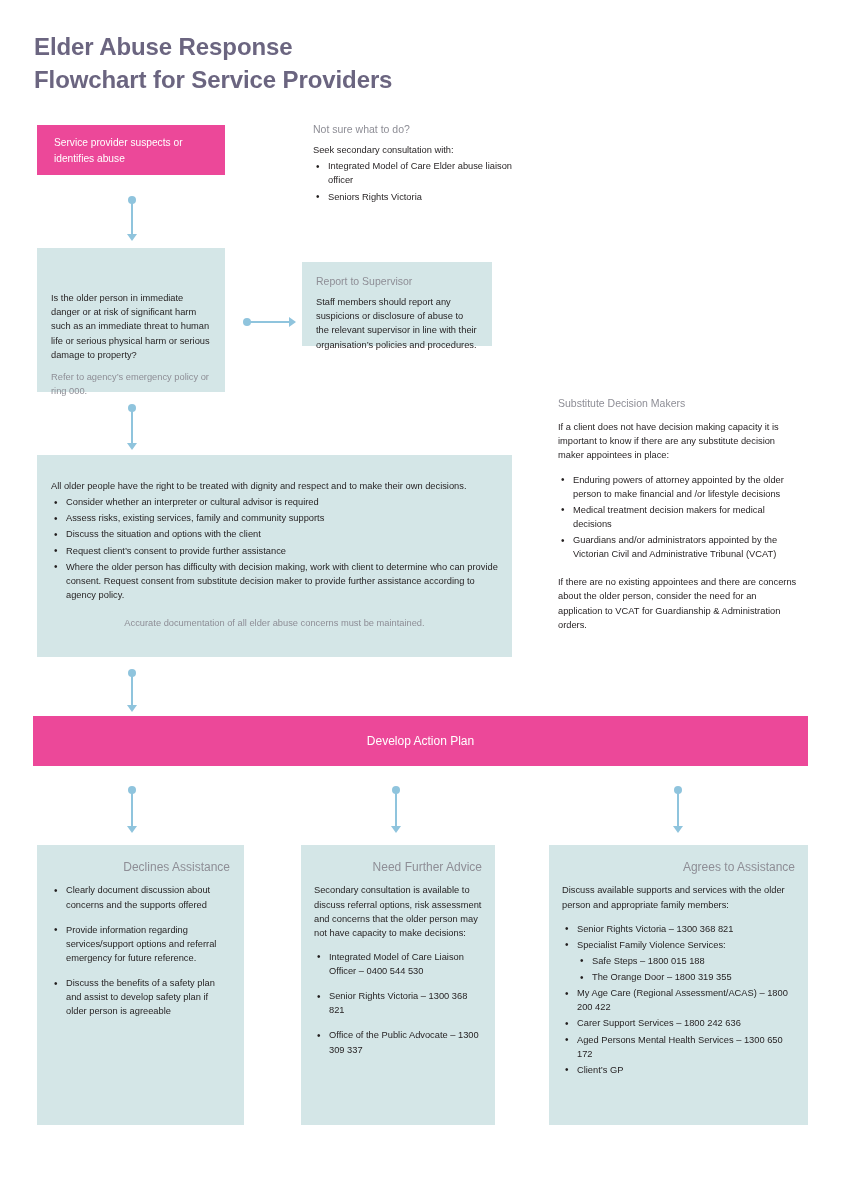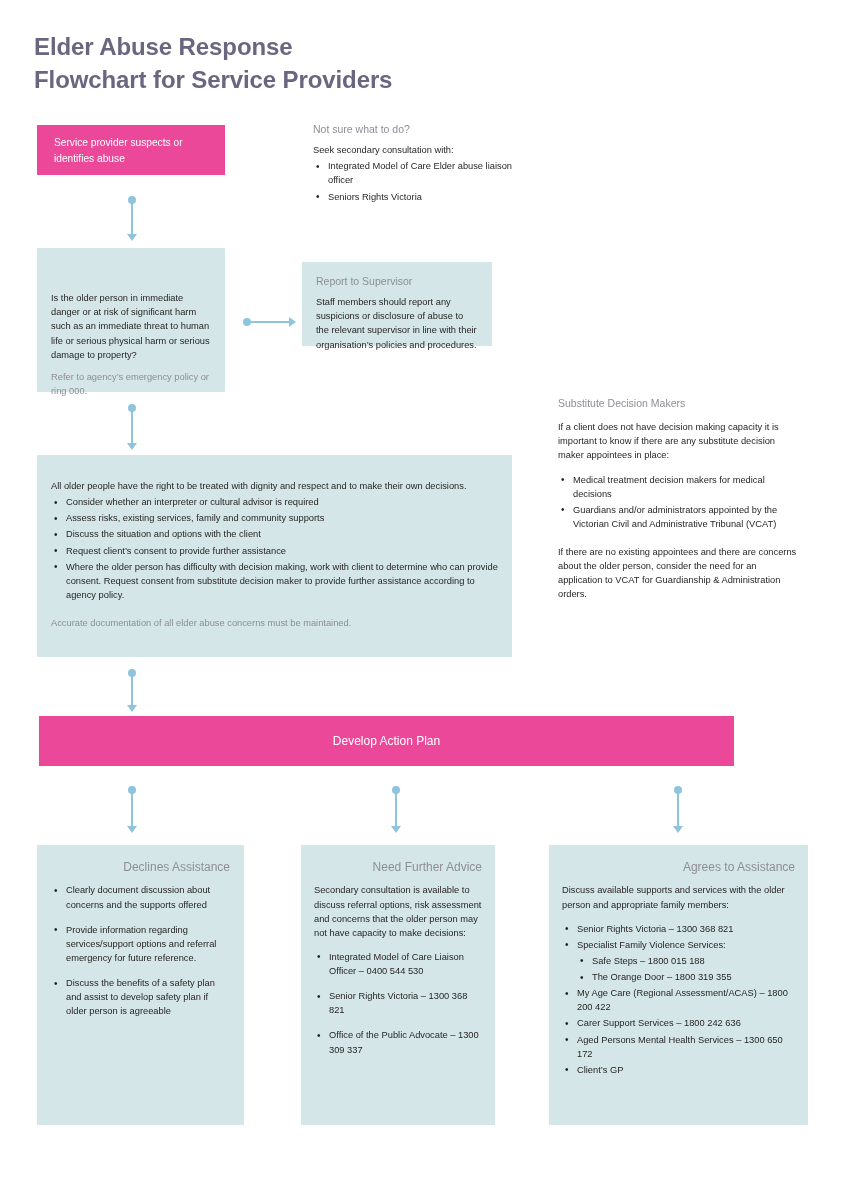--- a/index.html
+++ b/index.html
@@ -33,21 +33,21 @@
   }
   .plain{position:absolute;box-sizing:border-box;}
 
   .hdr{
     color:#8e8e96;font-size:10.5px;line-height:1.45;margin-bottom:6px;
   }
   .hdr-lg{
     color:#8e8e96;font-size:12px;line-height:1.45;margin-bottom:7px;text-align:right;
   }
   .bodytxt{font-size:9.3px;line-height:1.52;}
-  .muted{color:#8e8e96;}
+  .muted{color:#8e8e96;text-align:center;}
 
   ul.bl{margin:2px 0 0 0;padding:0;list-style:none;}
   ul.bl li{
     position:relative;padding-left:15px;margin-bottom:2px;
     font-size:9.3px;line-height:1.52;
   }
   ul.bl li:before{
     content:"\2022";position:absolute;left:3px;top:-0.5px;font-size:10px;
   }
   ul.bl.sub{margin-left:15px;}
@@ -66,21 +66,21 @@
   #danger .refer{font-size:9.3px;line-height:1.53;color:#8e8e96;margin-top:8px;}
 
   #supervisor{left:302px;top:262px;width:190px;height:84px;}
   #supervisor .inner{padding:12px 14px 0 14px;}
 
   #subdecision{left:558px;top:396px;width:240px;}
 
   #rights{left:37px;top:455px;width:475px;height:202px;}
   #rights .inner{padding:24px 14px 0 14px;}
 
-  #actionplan{left:39px;top:716px;width:695px;height:50px;}
+  #actionplan{left:33px;top:716px;width:775px;height:50px;}
   #actionplan .inner{
     text-align:center;line-height:50px;font-size:12px;color:#fff;
   }
 
   #declines{left:37px;top:845px;width:207px;height:280px;}
   #declines .inner{padding:14px 14px 0 14px;}
   #advice{left:301px;top:845px;width:194px;height:280px;}
   #advice .inner{padding:14px 13px 0 13px;}
   #agrees{left:549px;top:845px;width:259px;height:280px;}
   #agrees .inner{padding:14px 13px 0 13px;}
@@ -165,20 +165,21 @@
   <div class="vconn" style="left:128px;top:404px;">
     <div class="dot"></div>
     <div class="line" style="height:37px;"></div>
     <div class="head" style="top:39px;"></div>
   </div>
 
   <div class="plain" id="subdecision">
     <div class="hdr">Substitute Decision Makers</div>
     <div class="bodytxt" style="margin-top:9px;">If a client does not have decision making capacity it is important to know if there are any substitute decision maker appointees in place:</div>
     <ul class="bl" style="margin-top:10px;">
+      <li>Enduring powers of attorney appointed by the older person to make financial and /or lifestyle decisions</li>
       <li>Medical treatment decision makers for medical decisions</li>
       <li>Guardians and/or administrators appointed by the Victorian Civil and Administrative Tribunal (VCAT)</li>
     </ul>
     <div class="bodytxt" style="margin-top:14px;">If there are no existing appointees and there are concerns about the older person, consider the need for an application to VCAT for Guardianship &amp; Administration orders.</div>
   </div>
 
   <div class="box-blue" id="rights">
     <div class="inner">
       <div class="bodytxt">All older people have the right to be treated with dignity and respect and to make their own decisions.</div>
       <ul class="bl">

